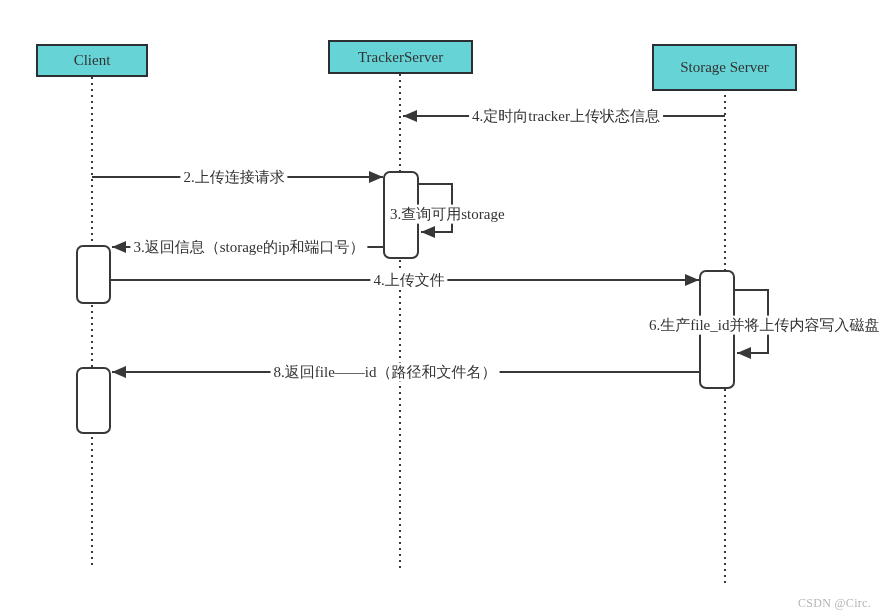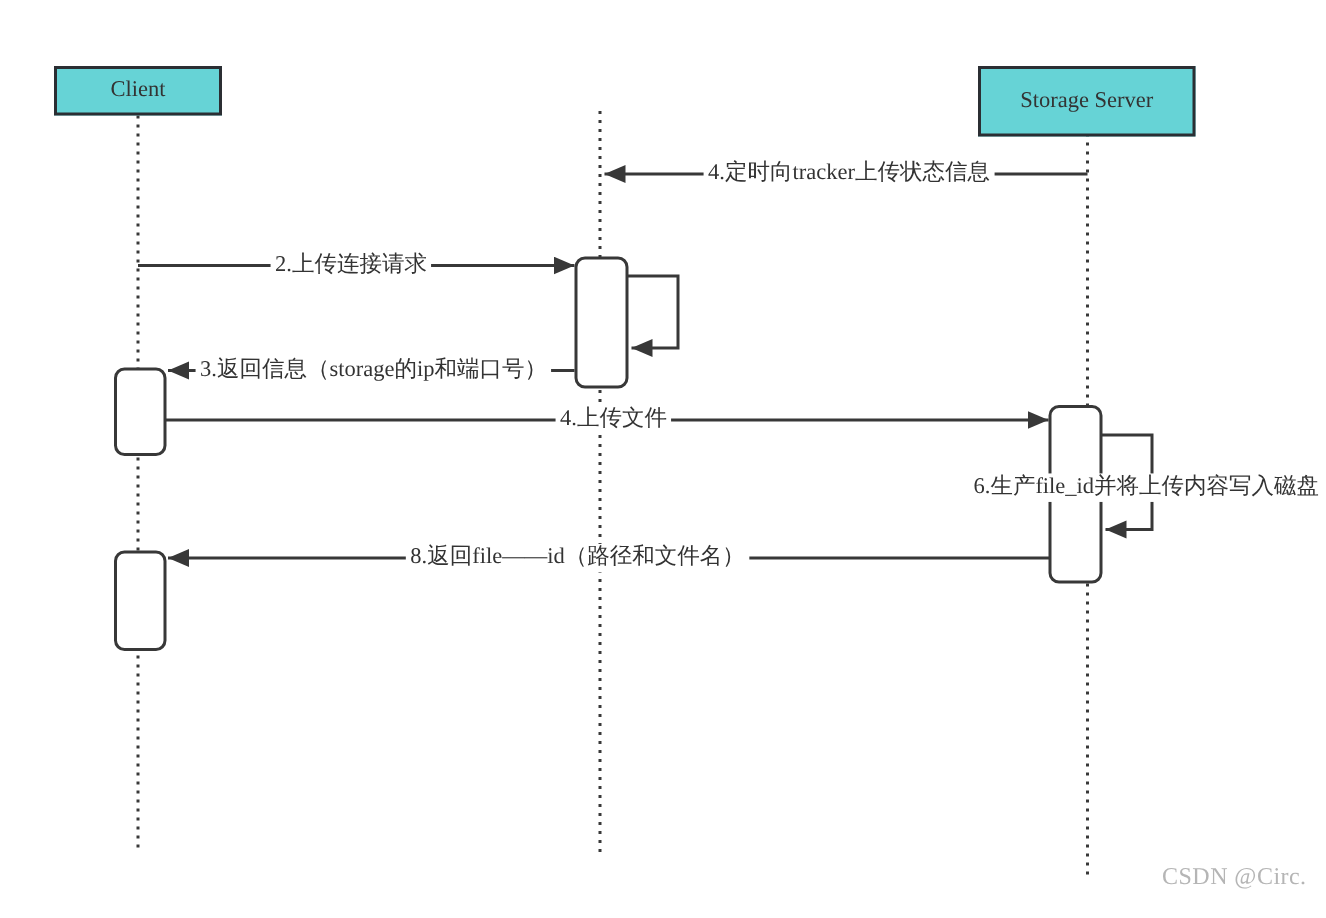--- a/index.html
+++ b/index.html
@@ -72,22 +72,22 @@
   .lbl-2 { left: 234px; top: 177px; }
   .lbl-3 { left: 387px; top: 214px; }
   .lbl-4 { left: 249px; top: 247px; }
   .lbl-5 { left: 409px; top: 280px; }
   .lbl-6 { left: 646px; top: 325px; }
   .lbl-8 { left: 385px; top: 372px; }
   .watermark {
     position: absolute;
     z-index: 3;
     right: 13px;
-    bottom: 18px;
-    font-size: 16px;
+    bottom: 1px;
+    font-size: 12px;
     letter-spacing: 0.3px;
     color: var(--watermark-color, #B5B5B5);
   }
 </style>
 </head>
 <body>
 
 <div class="stage">
 
   <svg class="diagram-svg" width="884" height="612" viewBox="0 0 884 612">
@@ -112,26 +112,30 @@
     <line class="msg-line" x1="725" y1="116" x2="403" y2="116" marker-end="url(#arrow)"></line>
     <line class="msg-line" x1="92" y1="177" x2="383" y2="177" marker-end="url(#arrow)"></line>
     <line class="msg-line" x1="383" y1="247" x2="112" y2="247" marker-end="url(#arrow)"></line>
     <line class="msg-line" x1="110" y1="280" x2="699" y2="280" marker-end="url(#arrow)"></line>
     <line class="msg-line" x1="700" y1="372" x2="112" y2="372" marker-end="url(#arrow)"></line>
   </svg>
 
   <div class="actor actor-client">
     <span>Client</span>
   </div>
+  <div class="actor actor-tracker">
+    <span>TrackerServer</span>
+  </div>
   <div class="actor actor-storage">
     <span>Storage Server</span>
   </div>
 
   <div class="msg-label lbl-center lbl-1">4.定时向tracker上传状态信息</div>
   <div class="msg-label lbl-center lbl-2">2.上传连接请求</div>
+  <div class="msg-label lbl-left   lbl-3">3.查询可用storage</div>
   <div class="msg-label lbl-center lbl-4">3.返回信息（storage的ip和端口号）</div>
   <div class="msg-label lbl-center lbl-5">4.上传文件</div>
   <div class="msg-label lbl-left   lbl-6">6.生产file_id并将上传内容写入磁盘</div>
   <div class="msg-label lbl-center lbl-8">8.返回file——id（路径和文件名）</div>
 
   <div class="watermark">CSDN @Circ.</div>
 
 </div>
 
 </body></html>

